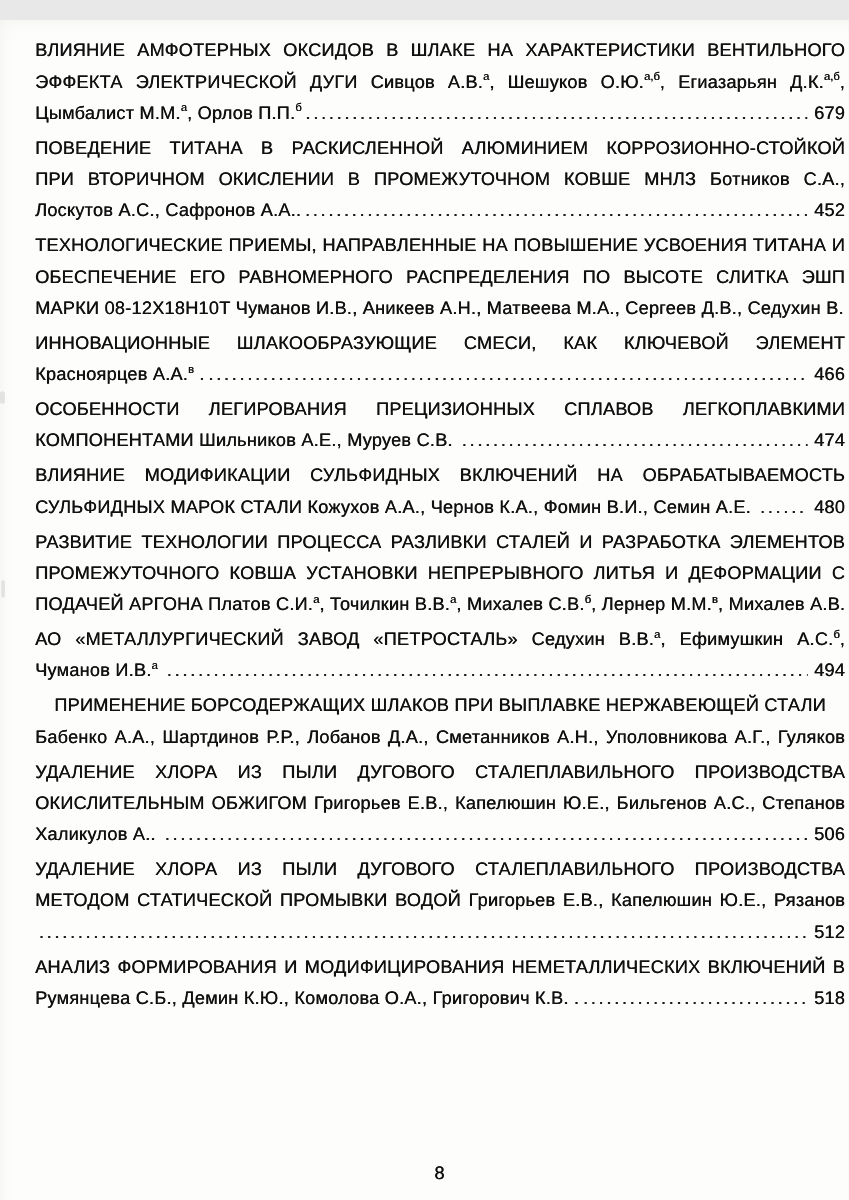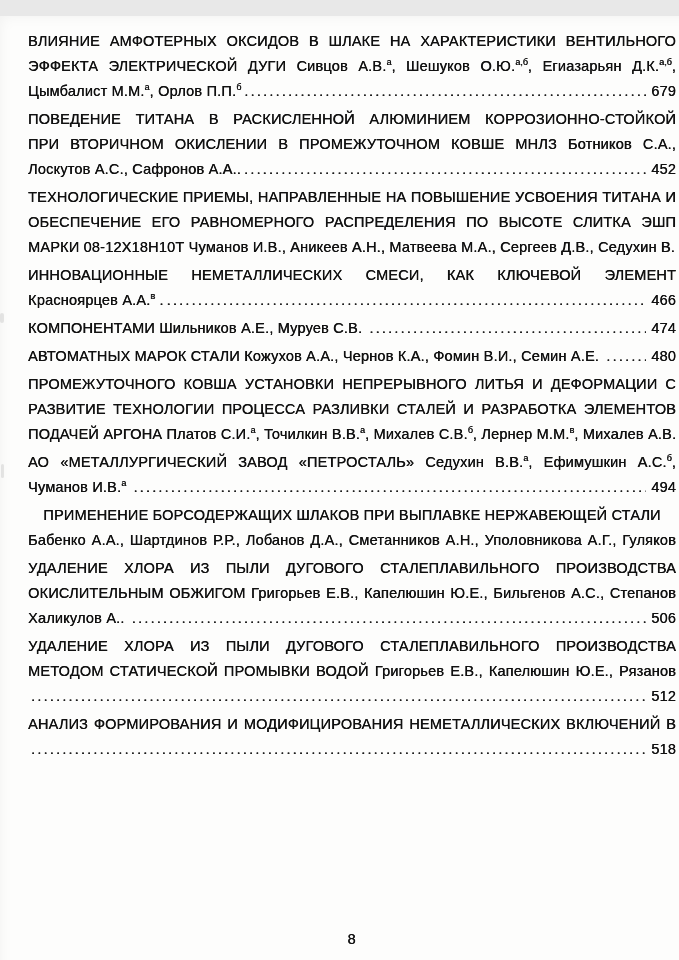--- a/index.html
+++ b/index.html
@@ -104,44 +104,46 @@
       </div>
       <div class="entry">
         <div class="line justify">ТЕХНОЛОГИЧЕСКИЕ ПРИЕМЫ, НАПРАВЛЕННЫЕ НА ПОВЫШЕНИЕ УСВОЕНИЯ ТИТАНА И</div>
         <div class="line justify">ОБЕСПЕЧЕНИЕ ЕГО РАВНОМЕРНОГО РАСПРЕДЕЛЕНИЯ ПО ВЫСОТЕ СЛИТКА ЭШП СТАЛИ</div>
         <div class="line leader">
           <span class="lt">МАРКИ 08-12Х18Н10Т Чуманов И.В., Аникеев А.Н., Матвеева М.А., Сергеев Д.В., Седухин В.В. .</span>
           <span class="dots">............................................................................................................................................................................................................................</span>
         </div>
       </div>
       <div class="entry">
-        <div class="line justify">ИННОВАЦИОННЫЕ НЕМЕТАЛЛИЧЕСКИХ СМЕСИ, КАК КЛЮЧЕВОЙ ЭЛЕМЕНТ</div>
+        <div class="line justify">ИННОВАЦИОННЫЕ ШЛАКООБРАЗУЮЩИЕ СМЕСИ, КАК КЛЮЧЕВОЙ ЭЛЕМЕНТ</div>
         <div class="line leader">
           <span class="lt">Красноярцев А.А.<sup>в</sup> .</span>
           <span class="dots">............................................................................................................................................................................................................................</span>
           <span class="pg">466</span>
         </div>
       </div>
       <div class="entry">
+        <div class="line justify">ОСОБЕННОСТИ ЛЕГИРОВАНИЯ ПРЕЦИЗИОННЫХ СПЛАВОВ ЛЕГКОПЛАВКИМИ</div>
         <div class="line leader">
           <span class="lt">КОМПОНЕНТАМИ Шильников А.Е., Муруев С.В. </span>
           <span class="dots">............................................................................................................................................................................................................................</span>
           <span class="pg">474</span>
         </div>
       </div>
       <div class="entry">
+        <div class="line justify">ВЛИЯНИЕ МОДИФИКАЦИИ СУЛЬФИДНЫХ ВКЛЮЧЕНИЙ НА ОБРАБАТЫВАЕМОСТЬ</div>
         <div class="line leader">
-          <span class="lt">АВТОМАТНЫХ МАРОК СТАЛИ Кожухов А.А., Чернов К.А., Фомин В.И., Семин А.Е. </span>
+          <span class="lt">СУЛЬФИДНЫХ МАРОК СТАЛИ Кожухов А.А., Чернов К.А., Фомин В.И., Семин А.Е. </span>
           <span class="dots">............................................................................................................................................................................................................................</span>
           <span class="pg">480</span>
         </div>
       </div>
       <div class="entry">
+        <div class="line justify">РАЗВИТИЕ ТЕХНОЛОГИИ ПРОЦЕССА РАЗЛИВКИ СТАЛЕЙ И РАЗРАБОТКА ЭЛЕМЕНТОВ</div>
         <div class="line justify">ПРОМЕЖУТОЧНОГО КОВША УСТАНОВКИ НЕПРЕРЫВНОГО ЛИТЬЯ И ДЕФОРМАЦИИ С</div>
-        <div class="line justify">РАЗВИТИЕ ТЕХНОЛОГИИ ПРОЦЕССА РАЗЛИВКИ СТАЛЕЙ И РАЗРАБОТКА ЭЛЕМЕНТОВ</div>
         <div class="line leader">
           <span class="lt">ПОДАЧЕЙ АРГОНА Платов С.И.<sup>а</sup>, Точилкин В.В.<sup>а</sup>, Михалев С.В.<sup>б</sup>, Лернер М.М.<sup>в</sup>, Михалев А.В.<sup>а</sup>..</span>
           <span class="dots">............................................................................................................................................................................................................................</span>
         </div>
       </div>
       <div class="entry">
         <div class="line justify">АО «МЕТАЛЛУРГИЧЕСКИЙ ЗАВОД «ПЕТРОСТАЛЬ» Седухин В.В.<sup>а</sup>, Ефимушкин А.С.<sup>б</sup>,</div>
         <div class="line leader">
           <span class="lt">Чуманов И.В.<sup>а</sup> </span>
           <span class="dots">............................................................................................................................................................................................................................</span>
@@ -165,20 +167,21 @@
         <div class="line justify">УДАЛЕНИЕ ХЛОРА ИЗ ПЫЛИ ДУГОВОГО СТАЛЕПЛАВИЛЬНОГО ПРОИЗВОДСТВА</div>
         <div class="line justify">МЕТОДОМ СТАТИЧЕСКОЙ ПРОМЫВКИ ВОДОЙ Григорьев Е.В., Капелюшин Ю.Е., Рязанов А.Г</div>
         <div class="line leader">
           <span class="dots">............................................................................................................................................................................................................................</span>
           <span class="pg">512</span>
         </div>
       </div>
       <div class="entry">
         <div class="line justify">АНАЛИЗ ФОРМИРОВАНИЯ И МОДИФИЦИРОВАНИЯ НЕМЕТАЛЛИЧЕСКИХ ВКЛЮЧЕНИЙ В</div>
         <div class="line leader">
+          <span class="lt">Румянцева С.Б., Демин К.Ю., Комолова О.А., Григорович К.В. .</span>
           <span class="dots">............................................................................................................................................................................................................................</span>
           <span class="pg">518</span>
         </div>
       </div>
     </div>
   <div class="footer">8</div>
   <div class="scan-artifact sa1"></div>
   <div class="scan-artifact sa2"></div>
   <div class="scan-artifact sa3"></div>
   <div class="scan-artifact sa4"></div>

